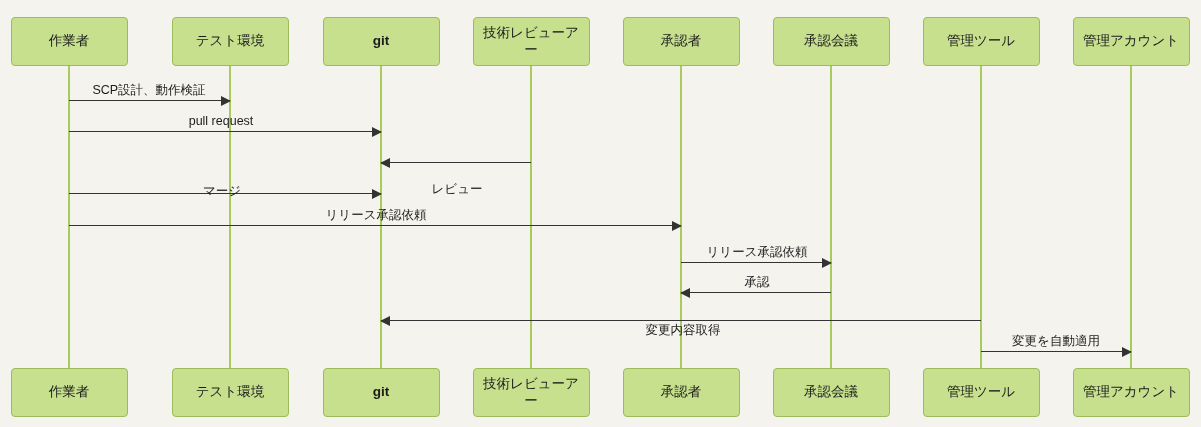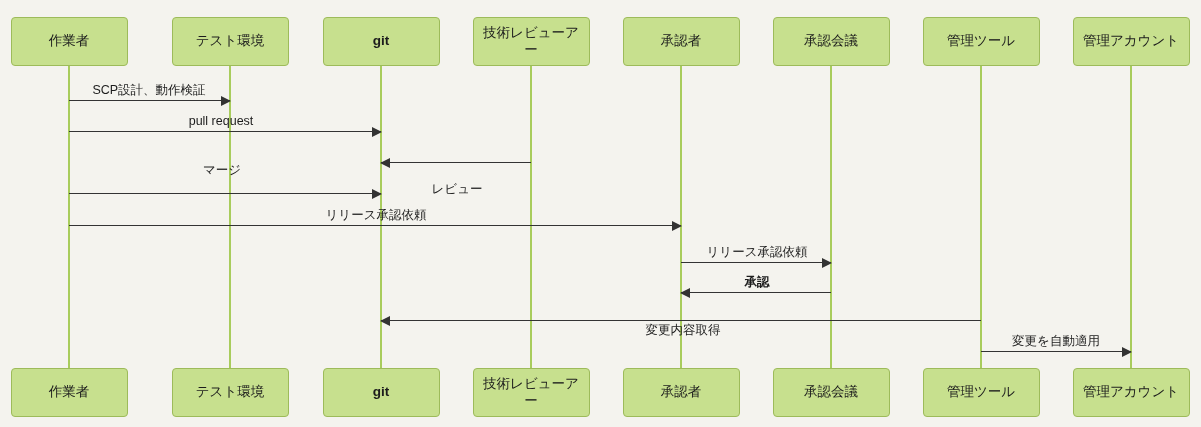--- a/index.html
+++ b/index.html
@@ -129,33 +129,33 @@
         <div class="arrowhead right"></div>
       </div>
       <div class="msg-label" style="left: 221px; top: 115px;">pull request</div>
       <div class="msg" style="left: 381px; width: 150px; top: 162px;">
         <div class="arrowhead left"></div>
       </div>
       <div class="msg-label" style="left: 457px; top: 146px; margin-top: 37px;">レビュー</div>
       <div class="msg" style="left: 69px; width: 312px; top: 193px;">
         <div class="arrowhead right"></div>
       </div>
-      <div class="msg-label" style="left: 222px; top: 164px;">マージ</div>
+      <div class="msg-label" style="left: 222px; top: 185px;">マージ</div>
       <div class="msg" style="left: 69px; width: 612px; top: 225px;">
         <div class="arrowhead right"></div>
       </div>
       <div class="msg-label" style="left: 376px; top: 209px;">リリース承認依頼</div>
       <div class="msg" style="left: 681px; width: 150px; top: 262px;">
         <div class="arrowhead right"></div>
       </div>
       <div class="msg-label" style="left: 757px; top: 246px;">リリース承認依頼</div>
       <div class="msg" style="left: 681px; width: 150px; top: 292px;">
         <div class="arrowhead left"></div>
       </div>
-      <div class="msg-label" style="left: 757px; top: 276px; font-weight: bold;">承認</div>
+      <div class="msg-label" style="left: 757px; top: 276px;">承認</div>
       <div class="msg" style="left: 381px; width: 600px; top: 320px;">
         <div class="arrowhead left"></div>
       </div>
       <div class="msg-label" style="left: 683px; top: 304px; margin-top: 20px;">変更内容取得</div>
       <div class="msg" style="left: 981px; width: 150px; top: 351px;">
         <div class="arrowhead right"></div>
       </div>
       <div class="msg-label" style="left: 1056px; top: 335px; text-align: right;">変更を自動適用</div>
     </div>
   <div id="actors-bottom">

